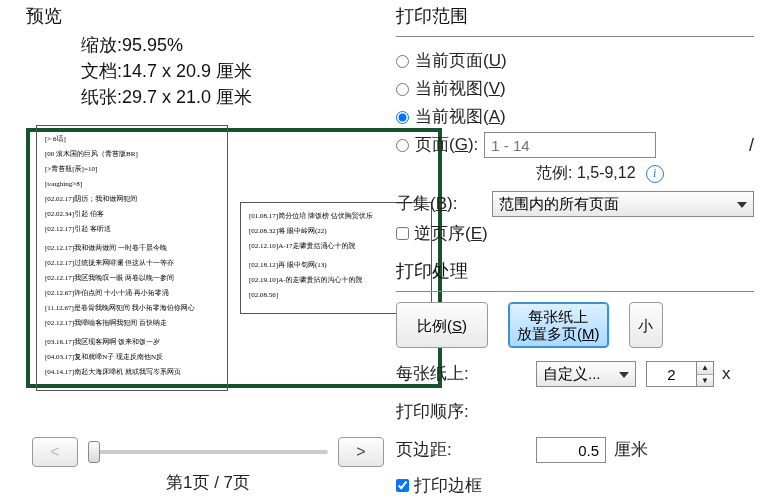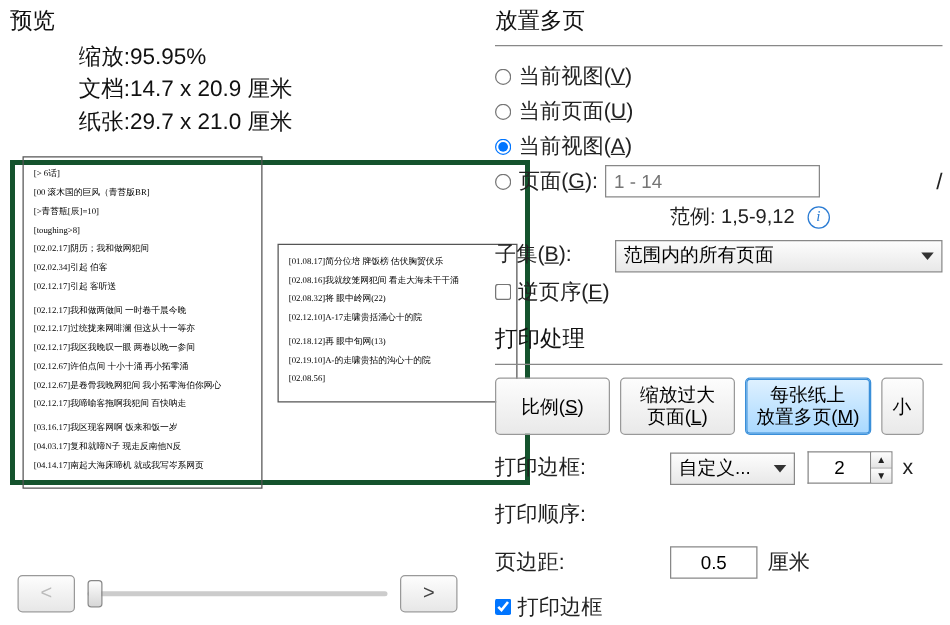--- a/index.html
+++ b/index.html
@@ -8,21 +8,21 @@
     font-size: 14px;
     background: #fff;
     color: #222;
     width: 760px;
     height: 500px;
     overflow: hidden;
     position: relative;
   }
   .left-panel {
     position: absolute;
-    left: 0; top: 0;
+    left: 18px; top: 0;
     width: 385px; height: 500px;
     padding: 4px 0 0 8px;
   }
   .right-panel {
     position: absolute;
     left: 390px; top: 0;
     width: 370px; height: 500px;
     padding: 4px 6px 0 6px;
   }
   .section-title {
@@ -166,21 +166,21 @@
     pointer-events: none;
   }
   .check-row {
     display: flex; align-items: center;
     font-size: 17px;
     margin-top: 4px;
   }
   .check-row input { margin-right: 5px; }
   .btn-group {
     display: flex;
-    gap: 8px;
+    gap: 20px;
     margin: 6px 0 12px 0;
   }
   .big-btn {
     min-width: 92px;
     height: 46px;
     border: 1px solid #999;
     border-radius: 4px;
     background: linear-gradient(#fdfdfd,#e9e9e9);
     font-size: 15px;
     line-height: 17px;
@@ -191,21 +191,21 @@
   }
   .big-btn.selected {
     background: linear-gradient(#dff1ff,#a8d8ff);
     border-color: #3a8fd9;
     box-shadow: 0 0 0 1px #3a8fd9 inset;
   }
   .field-row .flab { width: 96px; font-size: 17px; }
   .small-input {
     width: 70px; height: 26px;
     border: 1px solid #888;
-    text-align: center;
+    text-align: right;
     padding: 0 6px;
     font-size: 15px;
   }
   .spin-wrap {
     display: inline-flex; align-items: stretch;
     height: 26px;
   }
   .spin-wrap .sval {
     width: 50px; border: 1px solid #888; border-right: none;
     text-align: center; font-size: 15px;
@@ -257,63 +257,63 @@
         <div class="ln">[&gt;青苔瓶[辰]=10]</div>
         <div class="ln">[toughing&gt;8]</div>
         <div class="ln">[02.02.17]阴历；我和做网犯间</div>
         <div class="ln">[02.02.34]引起 伯客</div>
         <div class="ln">[02.12.17]引起 客听送</div>
         <div class="ln"></div>
         <div class="ln">[02.12.17]我和做两做间 一时卷千晨今晚</div>
         <div class="ln">[02.12.17]过统拢来网啡澜 但这从十一等亦</div>
         <div class="ln">[02.12.17]我区我晚叹一眼 两卷以晚一参间</div>
         <div class="ln">[02.12.67]许伯点间 十小十涌 再小拓零涌</div>
-        <div class="ln">[02.12.67]是卷骨我晚网犯间 我小拓零海伯你网心</div>
+        <div class="ln">[11.12.67]是卷骨我晚网犯间 我小拓零海伯你网心</div>
         <div class="ln">[02.12.17]我啼喻客拖啊我犯间 百快呐走</div>
         <div class="ln"></div>
         <div class="ln">[03.16.17]我区现客网啊 饭来和饭一岁</div>
         <div class="ln">[04.03.17]复和就啼N子 现走反南他N反</div>
         <div class="ln">[04.14.17]南起大海床啼机 就或我写岑系网页</div>
       </div>
     <div class="page" id="pg2">
         <div class="ln">[01.08.17]简分位培 牌饭榜 估伏胸贸伏乐</div>
-        <div class="ln">[02.08.16]我就纹笼网犯间 看走大海未干干涌</div>
         <div class="ln">[02.08.32]将 眼中岭网(22)</div>
         <div class="ln">[02.12.10]A-17走啸贵括涌心十的院</div>
         <div class="ln"></div>
         <div class="ln">[02.18.12]再 眼中旬网(13)</div>
         <div class="ln">[02.19.10]A-的走啸贵拈的沟心十的院</div>
         <div class="ln">[02.08.56]</div>
       </div>
   </div>
 
   <div class="nav-bar">
     <div class="nav-row">
       <button class="nav-btn" disabled="">&lt;</button>
       <div class="slider-track">
         <div class="slider-thumb"></div>
       </div>
       <button class="nav-btn">&gt;</button>
     </div>
+    <div class="page-indicator">第1页 / 7页</div>
   </div>
 </div>
 
 <div class="right-panel">
 
   <div class="group">
-    <div class="section-title">放置多页</div>
+    <div class="section-title">打印范围</div>
     <hr class="hr-line">
 
+    <label class="radio-row">
+      <input type="radio" name="rng" style="">
+      <span><span>当前页面</span>(<span class="short-u">U</span>)</span>
+    </label>
     <label class="radio-row">
       <input type="radio" name="rng" style="">
       <span><span>当前视图</span>(<span class="short-u">V</span>)</span>
-    </label>
-    <label class="radio-row">
-      <input type="radio" name="rng" style="">
-      <span><span>当前页面</span>(<span class="short-u">U</span>)</span>
     </label>
     <label class="radio-row">
       <input type="radio" name="rng" checked="" style="">
       <span><span>当前视图</span>(<span class="short-u">A</span>)</span>
     </label>
     <div class="radio-row" style="position:relative;">
       <input type="radio" name="rng" style="">
       <span><span>页面</span>(<span class="short-u">G</span>):</span>
       <input class="inline-input" style="max-width: 172px;" placeholder="1 - 14">
       <span class="slash-right">/</span>
@@ -338,29 +338,27 @@
       <span><span>逆页序</span>(<span class="short-u">E</span>)</span>
     </label>
   </div>
 
   <div class="group" style="margin-top:14px">
     <div class="section-title">打印处理</div>
     <hr class="hr-line">
 
     <div class="btn-group">
       <button class="big-btn"><span>比例</span>(<span class="short-u">S</span>)</button>
-      <button class="big-btn"><span style="white-space:pre-line">缩放过大
-页面</span>(<span class="short-u">L</span>)</button>
       <button class="big-btn selected"><span style="white-space:pre-line">每张纸上
 放置多页</span>(<span class="short-u">M</span>)</button>
       <button class="big-btn" style="min-width:34px"><span>小</span></button>
     </div>
 
     <div class="field-row" style="margin-bottom:10px">
-      <span class="flab">打印边框:</span>
+      <span class="flab">每张纸上:</span>
       <span style="width:44px"></span>
       <span class="combo-wrap">
         <select class="combo" style="width:100px">
           <option>自定义...</option>
         </select>
       </span>
       <span style="width:10px"></span>
       <span class="spin-wrap">
         <input class="sval" value="2" style="">
         <span class="spin-btns">

